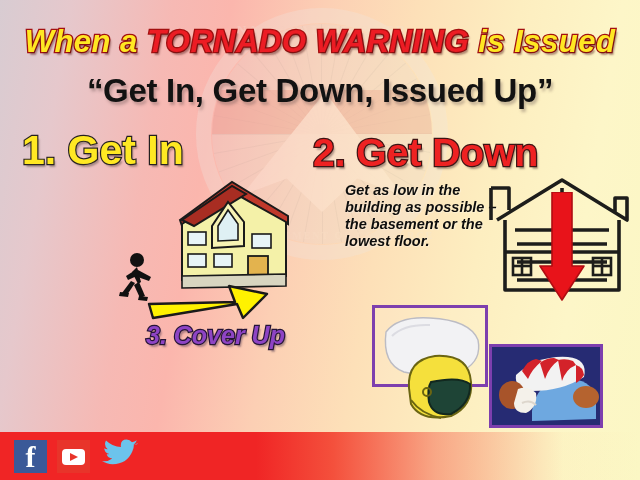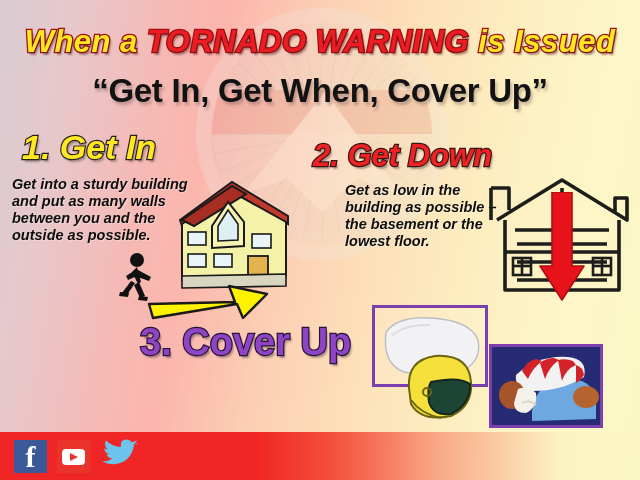--- a/index.html
+++ b/index.html
@@ -57,32 +57,31 @@
   }
   #title .red{ color:#ec1c24; }
 
   #subtitle{
     position:absolute;left:0;top:72px;width:640px;text-align:center;
     font-size:33px;font-weight:bold;color:#121212;letter-spacing:-.3px;
     text-shadow:2px 3px 3px rgba(90,70,70,.35);
   }
 
   #h1{
-    position:absolute;left:22px;top:130px;font-size:34px;font-style:italic;
+    position:absolute;left:22px;top:130px;font-size:41px;
     color:#ffe823;-webkit-text-stroke:2.4px #231f20;paint-order:stroke fill;
     text-shadow:2px 3px 2px rgba(60,50,40,.4);
   }
   #h2{
-    position:absolute;left:313px;top:133px;font-size:31px;font-style:italic;
+    position:absolute;left:313px;top:133px;font-size:39px;
     color:#ee2222;-webkit-text-stroke:2.4px #3d1414;paint-order:stroke fill;
     text-shadow:2px 3px 2px rgba(60,30,30,.4);
-    margin-top:7px;
   }
   #h3{
-    position:absolute;left:140px;top:323px;font-size:38px;
+    position:absolute;left:146px;top:323px;font-size:25px;font-style:italic;
     color:#8e44c4;-webkit-text-stroke:2.4px #241436;paint-order:stroke fill;
     text-shadow:2px 3px 2px rgba(50,30,60,.4);
   }
 
   .body-txt{
     position:absolute;font-weight:bold;font-style:italic;color:#0d0d0d;
     line-height:1.17;text-shadow:1px 1px 1px rgba(255,255,255,.35);
   }
   #p1{left:12px;top:176px;width:178px;font-size:14.5px;}
   #p2{left:345px;top:182px;width:160px;font-size:14.5px;}
@@ -191,24 +190,23 @@
       </div>
     <div class="seal-red"></div>
     <div class="seal-bird"></div>
     <div class="seal-ring"></div>
     <div class="seal-txt" style="top:14px;font-size:13px;">NATIONAL WEATHER</div>
     <div class="seal-txt" style="top:222px;font-size:10px;">U.S. DEPARTMENT OF COMMERCE</div>
   </div>
 
   <div id="title" class="otl"><span>When a </span><span class="red">TORNADO WARNING</span><span> is Issued</span></div>
 
-  <div id="subtitle">“Get In, Get When, Cover Up”</div>
+  <div id="subtitle">“Get In, Get Down, Issued Up”</div>
 
   <div id="h1" class="otl">1. Get In</div>
-  <div id="p1" class="body-txt">Get into a sturdy building and put as many walls between you and the outside as possible.</div>
 
   <div id="house1">
     <svg viewBox="0 0 128 128" width="128" height="128">
       <polygon points="12,52 64,14 120,48 120,56 64,24 14,58" fill="#c0392b" stroke="#1a1a1a" stroke-width="2"></polygon>
       <polygon points="14,56 64,24 118,54 118,108 14,112" fill="#f4f1a8" stroke="#1a1a1a" stroke-width="2"></polygon>
       <polygon points="14,52 64,18 78,26 26,58" fill="#a82d22" stroke="#1a1a1a" stroke-width="2"></polygon>
       <polygon points="44,58 60,34 76,54 76,78 44,80" fill="#f7f3b4" stroke="#1a1a1a" stroke-width="2"></polygon>
       <polygon points="50,58 60,42 70,56 70,72 50,73" fill="#dff0f4" stroke="#1a1a1a" stroke-width="1.6"></polygon>
       <rect x="20" y="64" width="18" height="13" fill="#e8f4f7" stroke="#1a1a1a" stroke-width="1.6"></rect>
       <rect x="20" y="86" width="18" height="13" fill="#e8f4f7" stroke="#1a1a1a" stroke-width="1.6"></rect>

